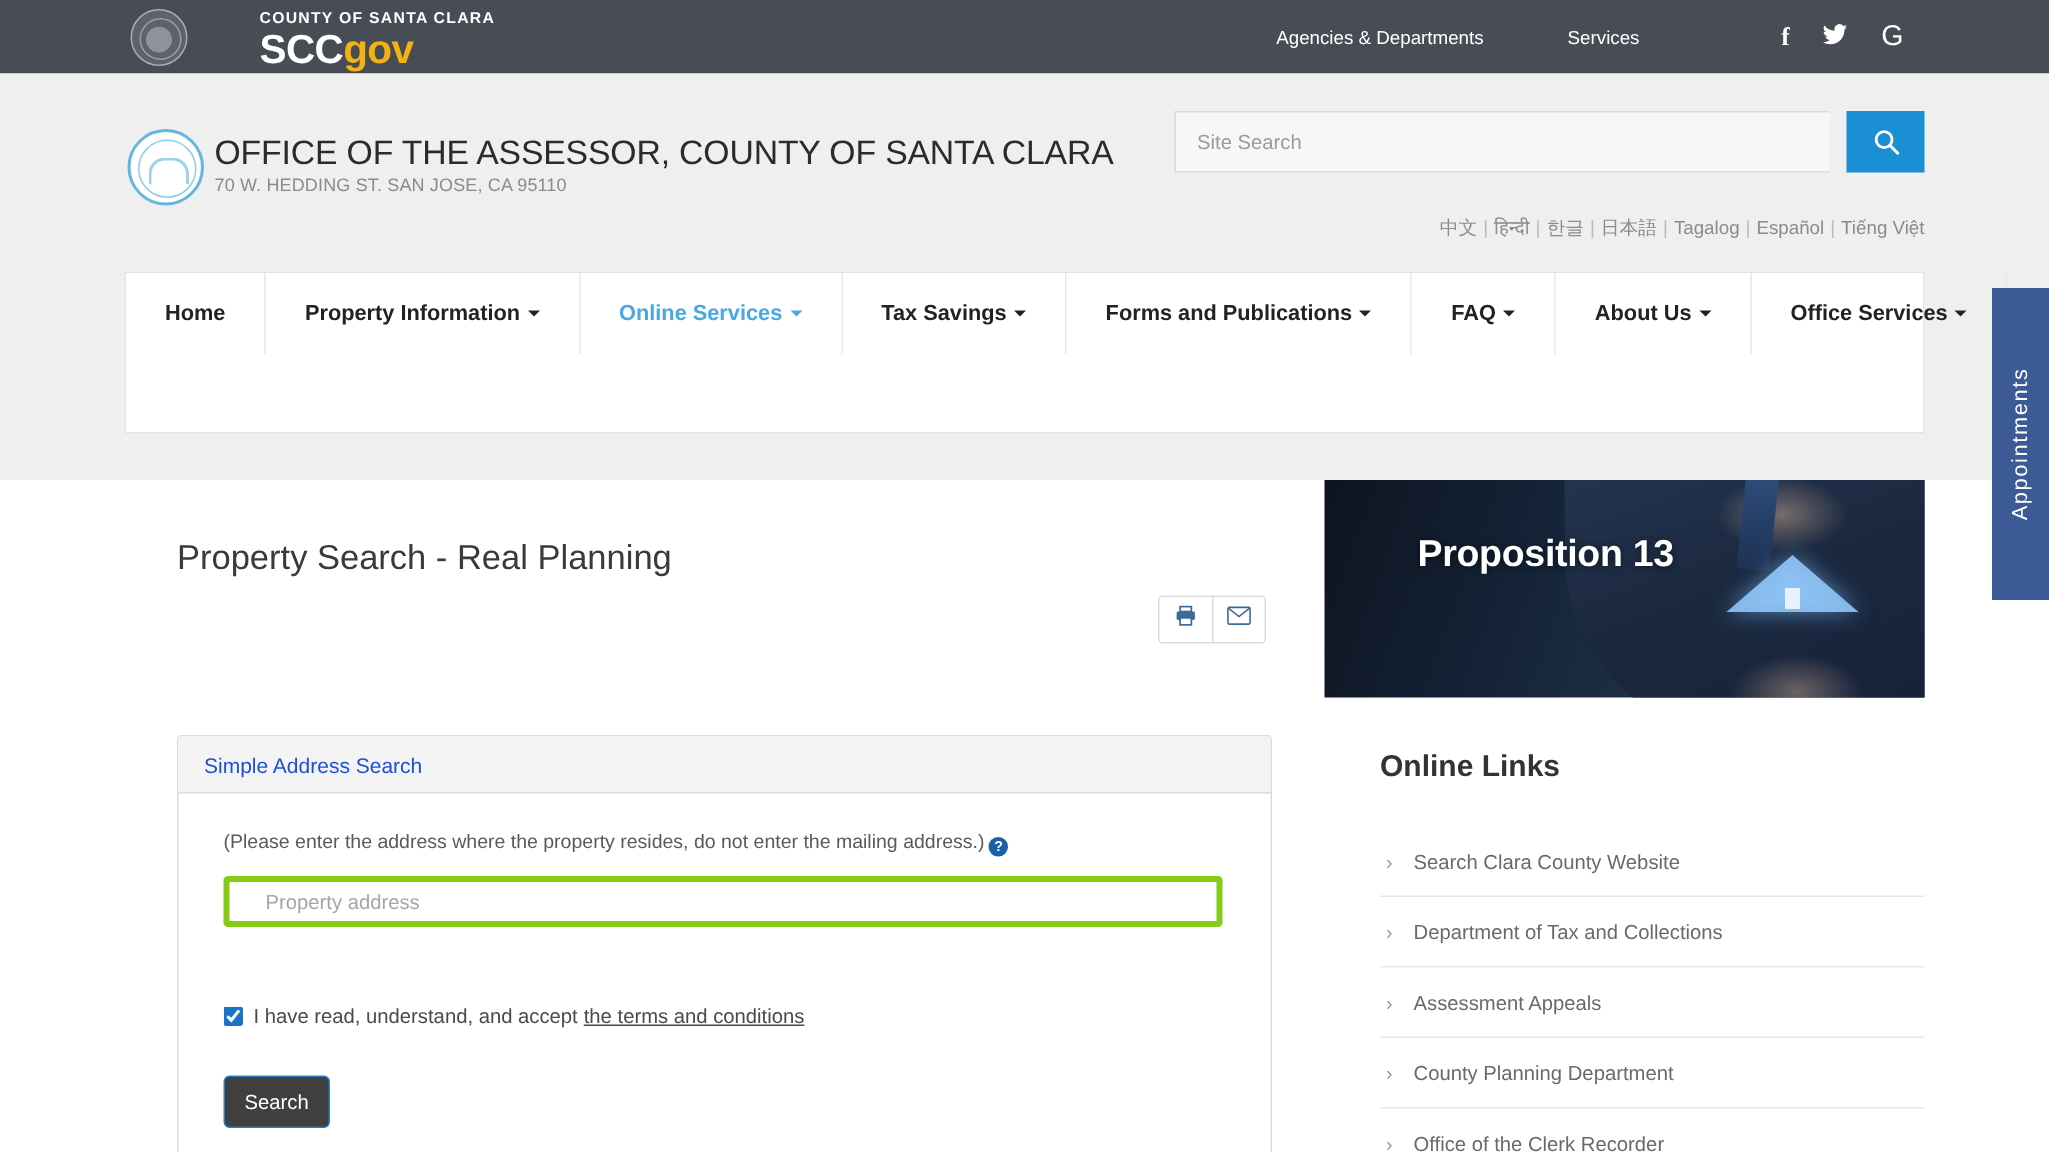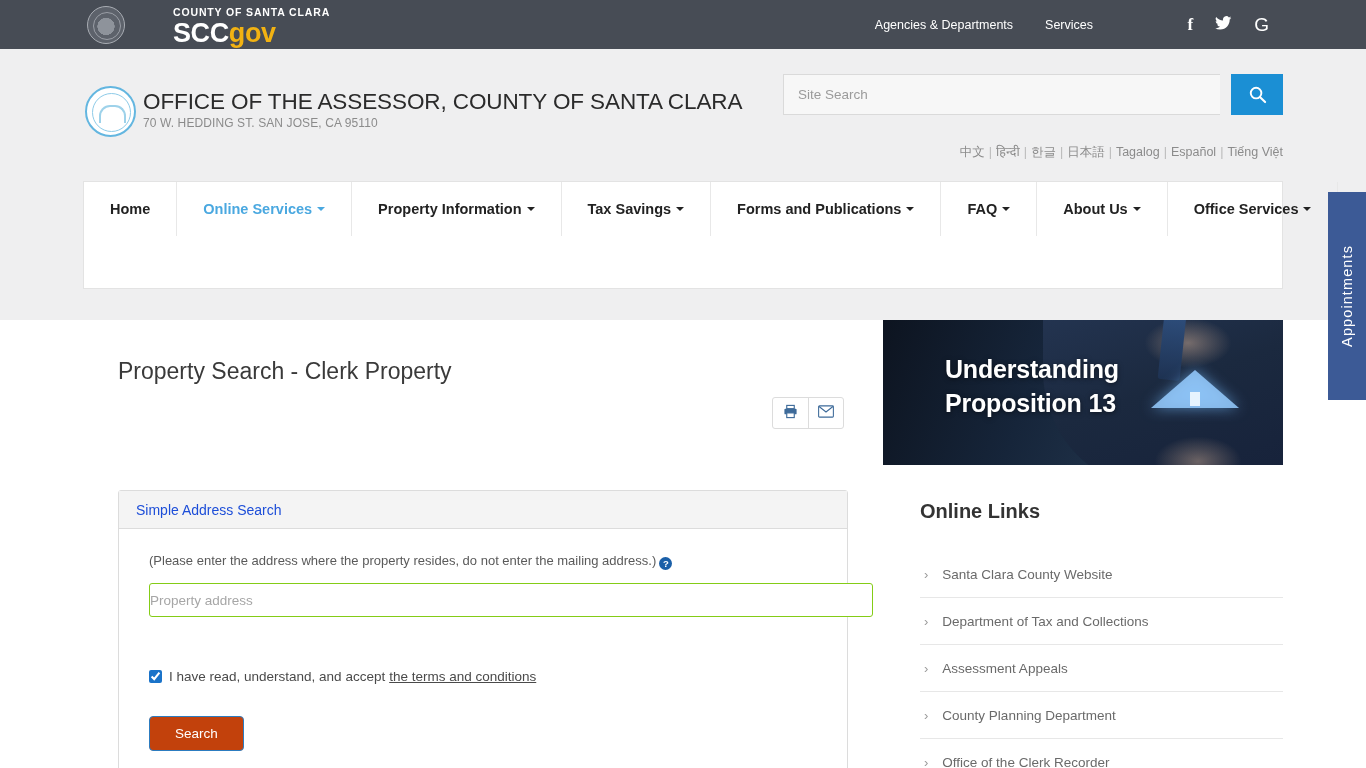--- a/index.html
+++ b/index.html
@@ -45,21 +45,21 @@
     letter-spacing: 0.85px; line-height: 14px;
     margin-top: 3px;
   }
   .sccgov-logo {
     font-size: 27px; font-weight: bold; line-height: 29px;
     letter-spacing: -0.4px;
   }
   .sccgov-logo .scc { color: #ffffff; }
   .sccgov-logo .gov { color: #f2b212; }
 
-  .gov-links { position: absolute; right: 190px; top: 0; height: 49px; display: flex; align-items: center; gap: 32px;}
+  .gov-links { position: absolute; right: 190px; top: 0; height: 49px; display: flex; align-items: center; gap: 56px;}
   .gov-links a {
     color: #ffffff; font-size: 12.5px; text-decoration: none;
     white-space: nowrap;
   }
   .gov-social {
     position: absolute; right: 14px; top: 0; height: 49px;
     display: flex; align-items: center; gap: 22px;
   }
   .gov-social span {
     color: #ffffff; font-size: 17px; line-height: 17px;
@@ -225,24 +225,24 @@
     display: inline-block; vertical-align: -2px;
     width: 13px; height: 13px; border-radius: 50%;
     background: #1a5fa8; color: #ffffff;
     font-size: 9.5px; font-weight: bold;
     text-align: center; line-height: 13px;
     margin-left: 3px; cursor: pointer;
     font-family: "Liberation Sans", sans-serif;
   }
 
   .address-input {
-    width: 724px; height: 34px;
-    border: 1px solid #84cc16;
+    width: 666px; height: 34px;
+    border: 4px solid #84cc16;
     border-radius: 3px;
-    padding: 0 0;
+    padding: 0 24px;
     font-size: 13.5px; color: #555;
     font-family: "Liberation Sans", sans-serif;
     outline: none;
   }
   .address-input::placeholder { color: #a6a6a6; }
 
   .terms-row {
     display: flex; align-items: center;
     margin-top: 52px;
     font-size: 13.5px; color: #4a4a4a;
@@ -253,26 +253,26 @@
     accent-color: #1a73c9;
     cursor: pointer;
   }
   .terms-link {
     color: #4a4a4a; text-decoration: underline;
     margin-left: 4px; cursor: pointer;
   }
 
   .search-btn {
     margin-top: 32px;
-    background: #c2410c;
+    background: #404040;
     border: 1px solid #2c7cc0;
     border-radius: 4px;
     color: #ffffff;
     font-size: 13.5px;
-    padding: 9px 25px;
+    padding: 9px 13px;
     cursor: pointer;
     font-family: "Liberation Sans", sans-serif;
   }
 
   
   .sidebar {
     position: absolute; left: 800px; top: 0;
     width: 400px;
   }
   .prop13-banner {
@@ -404,29 +404,29 @@
       <a href="#">中文</a><span class="sep">|</span><a href="#">हिन्दी</a><span class="sep">|</span><a href="#">한글</a><span class="sep">|</span><a href="#">日本語</a><span class="sep">|</span><a href="#">Tagalog</a><span class="sep">|</span><a href="#">Español</a><span class="sep">|</span><a href="#">Tiếng Việt</a>
     </div>
   </div>
 </div>
 
 <div class="nav-outer">
   <nav class="nav-box">
     <div class="nav-item">
         <span>Home</span>
       </div>
+    <div class="nav-item">
+        <span>Property Information</span>
+        <i class="nav-caret"></i>
+      </div>
     <div class="nav-item active">
         <span>Online Services</span>
         <i class="nav-caret"></i>
       </div>
     <div class="nav-item">
-        <span>Property Information</span>
-        <i class="nav-caret"></i>
-      </div>
-    <div class="nav-item">
         <span>Tax Savings</span>
         <i class="nav-caret"></i>
       </div>
     <div class="nav-item">
         <span>Forms and Publications</span>
         <i class="nav-caret"></i>
       </div>
     <div class="nav-item">
         <span>FAQ</span>
         <i class="nav-caret"></i>
@@ -440,21 +440,21 @@
         <i class="nav-caret"></i>
       </div>
     <div class="nav-item">
         <span>Customer Survey</span>
       </div>
   </nav>
 </div>
 
 <div class="content-wrap">
 
-  <h1 class="page-title">Property Search - Clerk Property</h1>
+  <h1 class="page-title">Property Search - Real Planning</h1>
 
   <div class="action-icons">
     <div class="action-icon">
       <span>
         <svg width="15" height="15" viewBox="0 0 16 16" aria-hidden="true">
           <rect x="4" y="1.5" width="8" height="3.5" fill="none" stroke="#3d6a99" stroke-width="1.2"></rect>
           <rect x="1.5" y="5" width="13" height="6" rx="1" fill="#3d6a99"></rect>
           <rect x="4" y="9.5" width="8" height="5" fill="#ffffff" stroke="#3d6a99" stroke-width="1.2"></rect>
         </svg>
       </span>
@@ -489,30 +489,29 @@
       <button class="search-btn">Search</button>
     </div>
   </section>
 
   <aside class="sidebar">
     <div class="prop13-banner">
       <div class="suit"></div>
       <div class="tie"></div>
       <div class="house"></div>
       <div class="prop13-text">
-        <div>Understanding</div>
         <div>Proposition 13</div>
       </div>
     </div>
 
     <div class="quick-links">
       <h3>Online Links</h3>
       <div class="ql-item">
         <span class="ql-chevron">›</span>
-        <span>Santa Clara County Website</span>
+        <span>Search Clara County Website</span>
       </div>
       <div class="ql-item">
         <span class="ql-chevron">›</span>
         <span>Department of Tax and Collections</span>
       </div>
       <div class="ql-item">
         <span class="ql-chevron">›</span>
         <span>Assessment Appeals</span>
       </div>
       <div class="ql-item">

